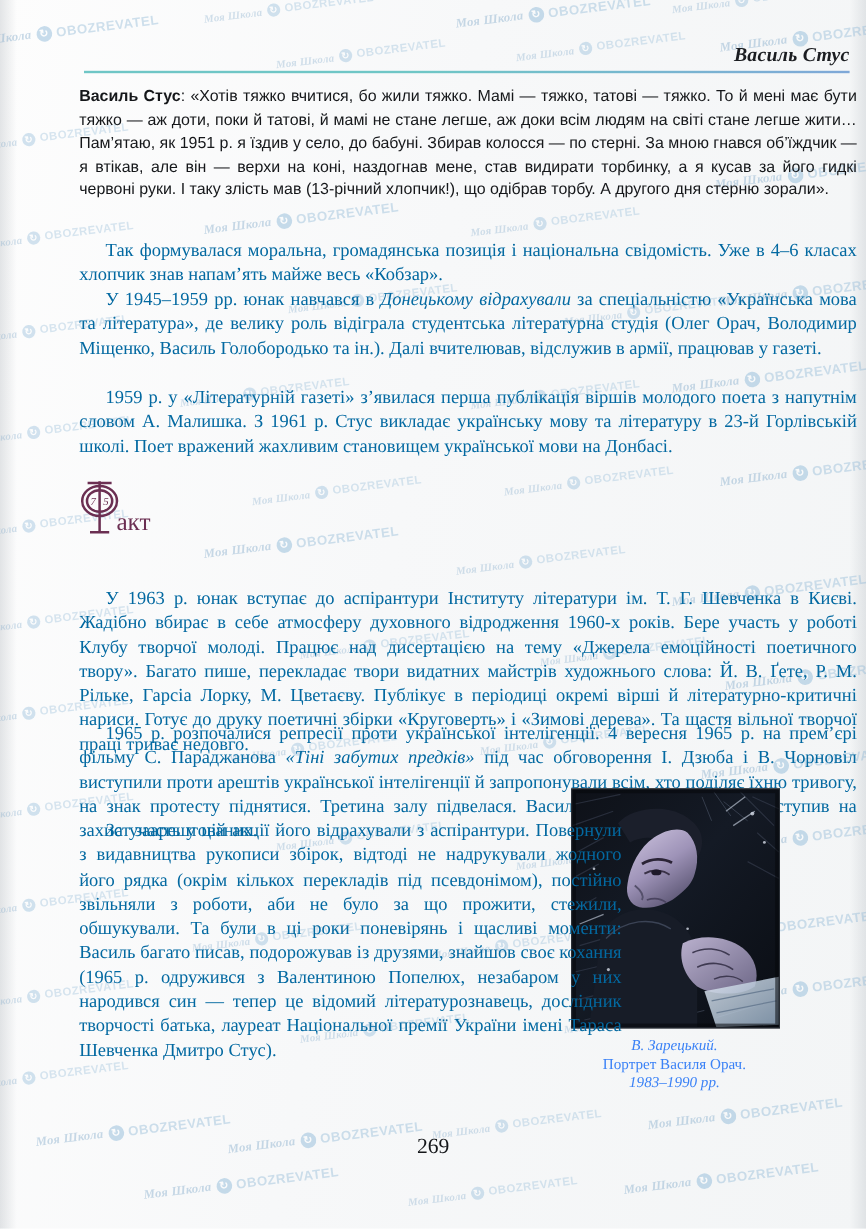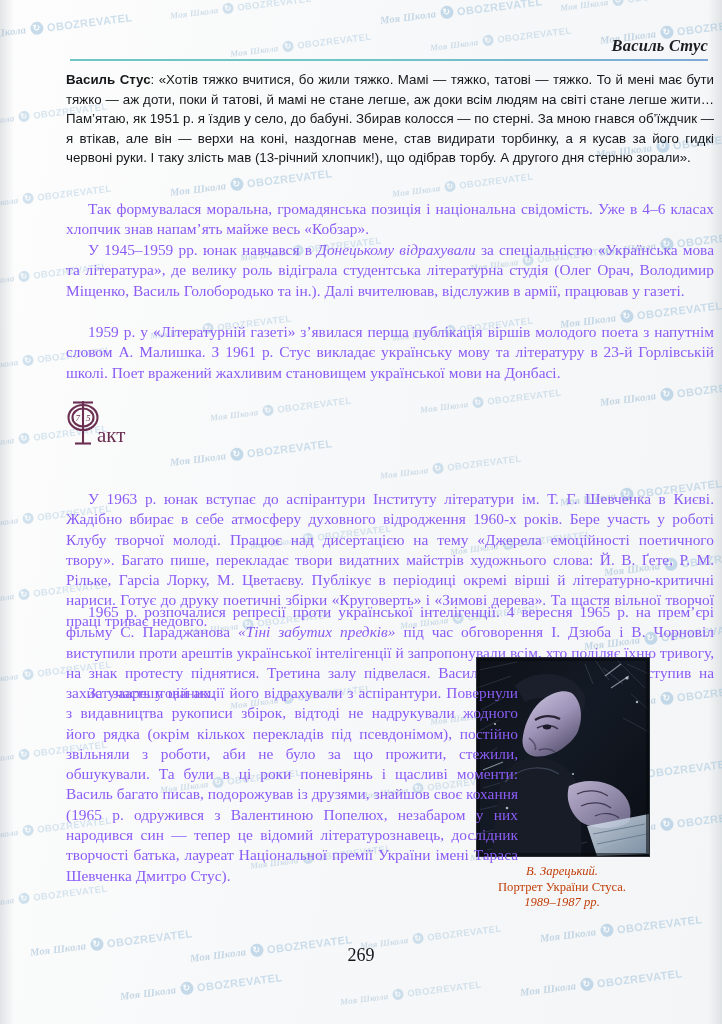--- a/index.html
+++ b/index.html
@@ -86,21 +86,21 @@
     position:absolute;left:66px;width:648px;
   }
 
   p{margin:0;}
 
   .body-text{
     font-family:"Liberation Serif", serif;
     font-size:15.4px;
     line-height:20.3px;
     text-align:justify;
-    color:#8b5cf6;
+    color:#0369a1;
     -webkit-hyphens:none;hyphens:none;
   }
   .body-text .ind{display:inline-block;width:22px;}
   .body-text i{font-style:italic;}
 
   
   .quote-block{
     font-family:"Liberation Sans", sans-serif;
     font-size:13.3px;
     line-height:19.6px;
@@ -131,21 +131,21 @@
     border:1px solid #2a2f36;
     position:relative;overflow:hidden;
     background:#0b0e14;
   }
   .figure-caption{
     margin-top:7px;
     text-align:center;
     font-family:"Liberation Serif", serif;
     font-size:12.6px;
     line-height:15.5px;
-    color:#c2410c;
+    color:#3b82f6;
   }
   .figure-caption .artist{font-style:italic;}
   .figure-caption .years{font-style:italic;}
 
   .folio{
     position:absolute;left:0;right:0;top:945px;
     text-align:center;
     font-family:"Liberation Serif", serif;
     font-size:18px;
     color:#15171a;
@@ -562,22 +562,22 @@
         <g stroke="#cfd9e8" stroke-width="1.1" opacity="0.6" fill="none">
           <path d="M128 18 L144 6 M134 30 L152 18"></path>
           <path d="M6 112 L26 104"></path>
         </g>
 
         <rect width="172" height="198" fill="none" stroke="#05070b" stroke-width="6" opacity="0.55"></rect>
       </svg>
     </div>
     <div class="figure-caption">
       <div class="artist">В. Зарецький.</div>
-      <div>Портрет України Стуса.</div>
-      <div class="years">1989–1987 рр.</div>
+      <div>Портрет Василя Орач.</div>
+      <div class="years">1983–1990 рр.</div>
     </div>
   </div>
 
   <div class="col body-text" style="top:683px;width:648px;">
     <div style="float:right;width:196px;height:232px;"></div>
     <p><span class="ind"></span><span>За участь у цій акції його відрахували з аспірантури. Повернули з видавництва рукописи збірок, відтоді не надрукували жодного його рядка (окрім кількох перекладів під псевдонімом), постійно звільняли з роботи, аби не було за що прожити, стежили, обшукували. Та були в ці роки поневірянь і щасливі моменти: Василь багато писав, подорожував із друзями, знайшов своє кохання (1965 р. одружився з Валентиною Попелюх, незабаром у них народився син — тепер це відомий літературознавець, дослідник творчості батька, лауреат Національної премії України імені Тараса Шевченка Дмитро Стус).</span></p>
   </div>
 
   <div class="folio">
     <span>269</span>

